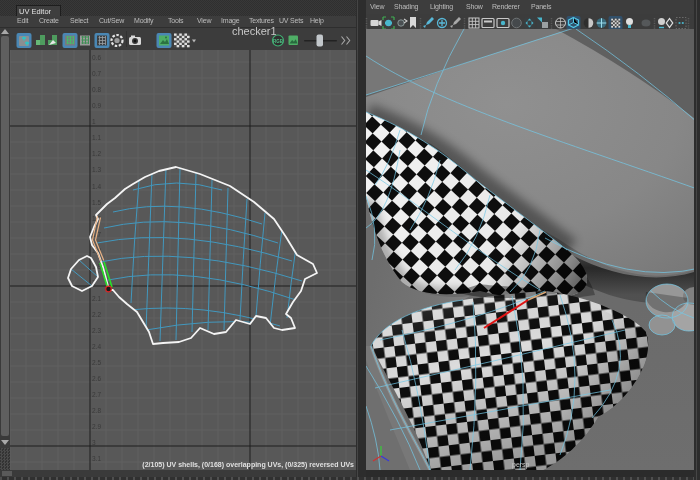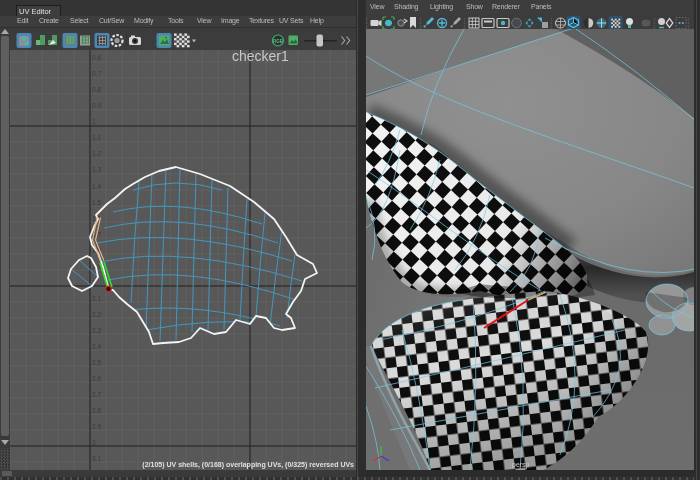--- a/index.html
+++ b/index.html
@@ -214,21 +214,21 @@
 
     <g id="hl">
         <path d="M97.5,216 L92.5,240 L101,261.5" fill="none" stroke="#e7b184" stroke-width="1.2"></path>
         <path d="M100.5,217.5 L95.5,240 L103.8,260.5" fill="none" stroke="#e7b184" stroke-width="1.2"></path>
         <path d="M100,263 L108,289" fill="none" stroke="#28e228" stroke-width="1.6"></path>
         <path d="M104,262 L112,287" fill="none" stroke="#28e228" stroke-width="1.6"></path>
         <circle cx="108.5" cy="289" r="2.8" fill="#1a1a1a" stroke="#d92525" stroke-width="1.2"></circle>
       </g>
   </svg>
 
-  <div class="abs" style="left:203px;top:48px;font-size:14px;color:#c8c8c8;padding-left:29px;">checker1</div>
+  <div class="abs" style="left:203px;top:25px;font-size:11px;color:#c8c8c8;padding-left:29px;">checker1</div>
 
   <div class="abs" style="left:0px;top:461px;width:354px;text-align:right;font-size:7px;font-weight:bold;color:#e0e0e0;">(2/105) UV shells, (0/168) overlapping UVs, (0/325) reversed UVs</div>
 
   <div class="abs" style="left:0;top:470px;width:356px;height:7px;background:#3a3a3a;"></div>
   <div class="abs" style="left:2px;top:471px;width:10px;height:5px;background:#5a5a5a;"></div>
 
   <div class="abs" style="left:0;top:477px;width:700px;height:3px;background:#303030;
     background-image:repeating-linear-gradient(90deg,#4e4e4e 0 2px,#303030 2px 7px);"></div>
 
   <div class="abs" style="left:356px;top:0;width:10px;height:477px;background:#2d2d2d;"></div>

